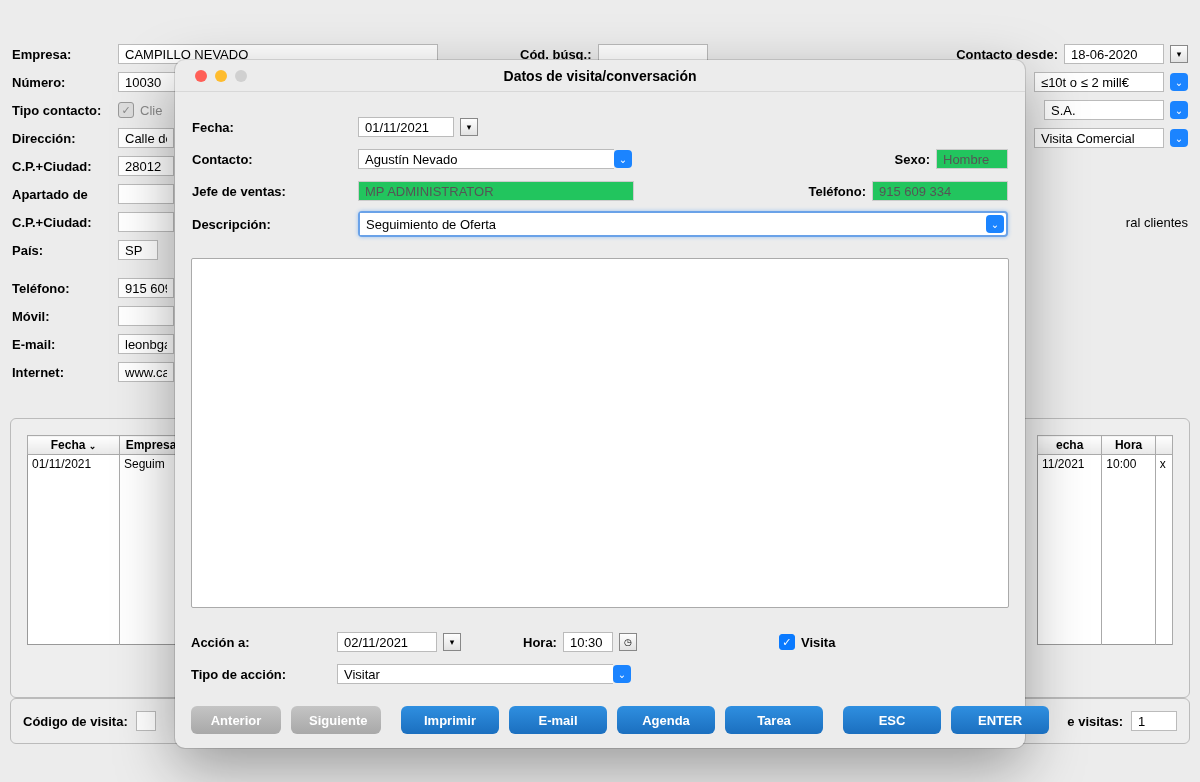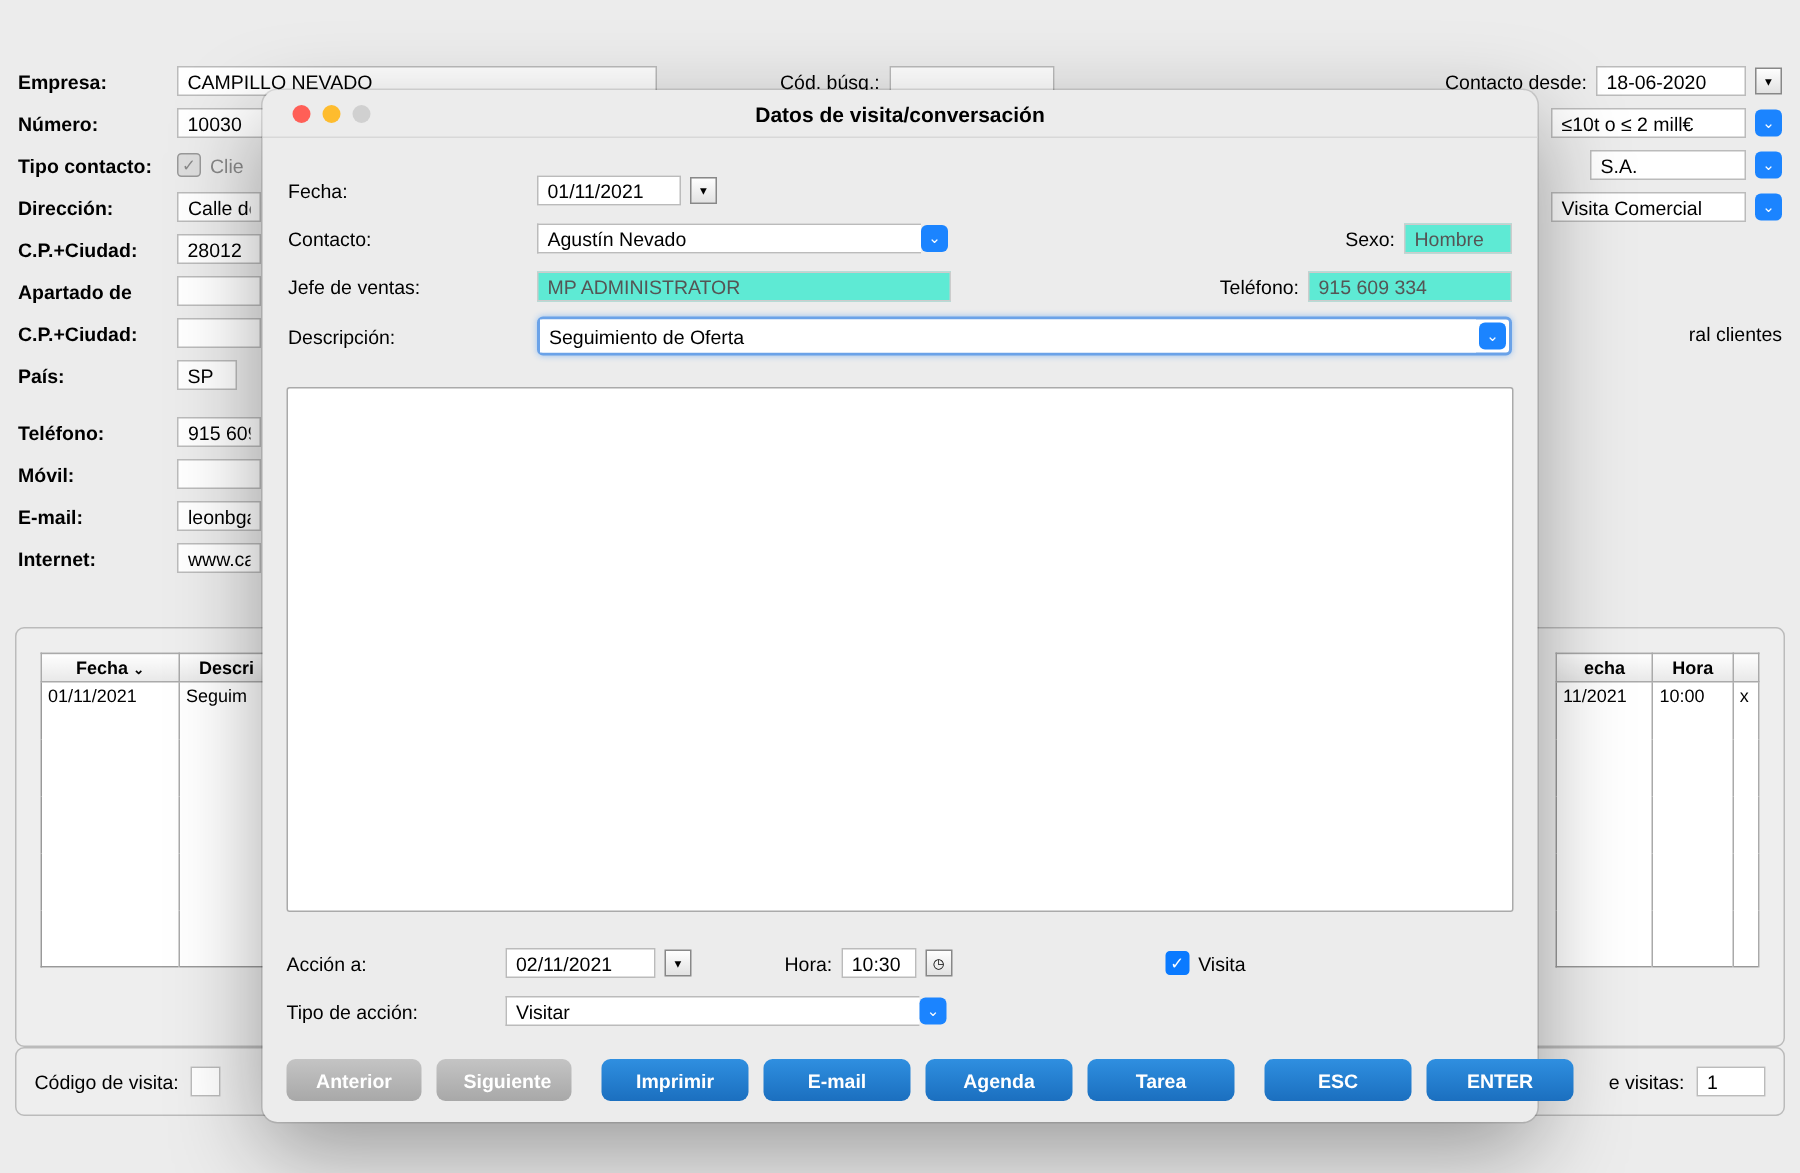--- a/index.html
+++ b/index.html
@@ -6,29 +6,29 @@
 body {
   font-family: -apple-system, "Helvetica Neue", Arial, sans-serif;
   font-size: 13px;
   background: #ececec;
   color: #000;
   width: 1200px;
   height: 782px;
   position: relative;
   overflow: hidden;
 }
-.label { font-weight: normal; }
+.label { font-weight: bold; }
 .field-input {
   background: #fff;
   border: 1px solid #bbb;
   padding: 2px 6px;
   height: 20px;
   font-size: 13px;
 }
-.field-input.readonly { background: #5eead4; color:#555; border-color:#ccc;}
+.field-input.readonly { background: #22c55e; color:#555; border-color:#ccc;}
 .blue-dd {
   width: 18px; height: 18px;
   background: #1b84ff;
   border-radius: 4px;
   display: inline-flex;
   align-items: center; justify-content: center;
   color: #fff;
   font-size: 10px;
   cursor: pointer;
 }
@@ -150,21 +150,21 @@
       <input class="field-input" style="width: 130px;" value="≤10t o ≤ 2 mill€">
       <span class="blue-dd">⌄</span>
     </div>
   </div>
 
   <div class="bg-row">
     <div class="bg-lbl">Tipo contacto:</div>
     <span class="checkbox-ck">✓</span>
     <span style="color:#888">Clie</span>
     <div style="margin-left:auto; display:flex; align-items:center; gap:6px">
-      <input class="field-input" style="width: 104px; margin-left: 12px;" value="S.A.">
+      <input class="field-input" style="width: 120px; margin-left: 12px;" value="S.A.">
       <span class="blue-dd">⌄</span>
     </div>
   </div>
 
   <div class="bg-row">
     <div class="bg-lbl">Dirección:</div>
     <input class="field-input" style="width: 56px;" value="Calle de">
     <div style="margin-left:auto; display:flex; align-items:center; gap:6px">
       <input class="field-input" style="width: 130px;" value="Visita Comercial">
       <span class="blue-dd">⌄</span>
@@ -211,21 +211,21 @@
     <div class="bg-lbl">Internet:</div>
     <input class="field-input" style="width: 56px;" value="www.ca">
   </div>
 
   <div class="bg-panel" style="position:absolute; left:10px; right:10px; top:408px; height:280px; padding:16px; display:flex; gap:12px;">
     <div style="width:156px">
       <table class="bg-table">
         <tbody>
             <tr>
           <th style="width:92px"><span>Fecha</span> <span style="font-size:9px">⌄</span></th>
-          <th><span>Descri</span></th>
+          <th><span>Empresa</span></th>
         </tr>
         <tr>
           <td>01/11/2021</td>
           <td>Seguim</td>
         </tr>
         <tr>
               <td></td>
               <td></td>
             </tr>
             <tr>

